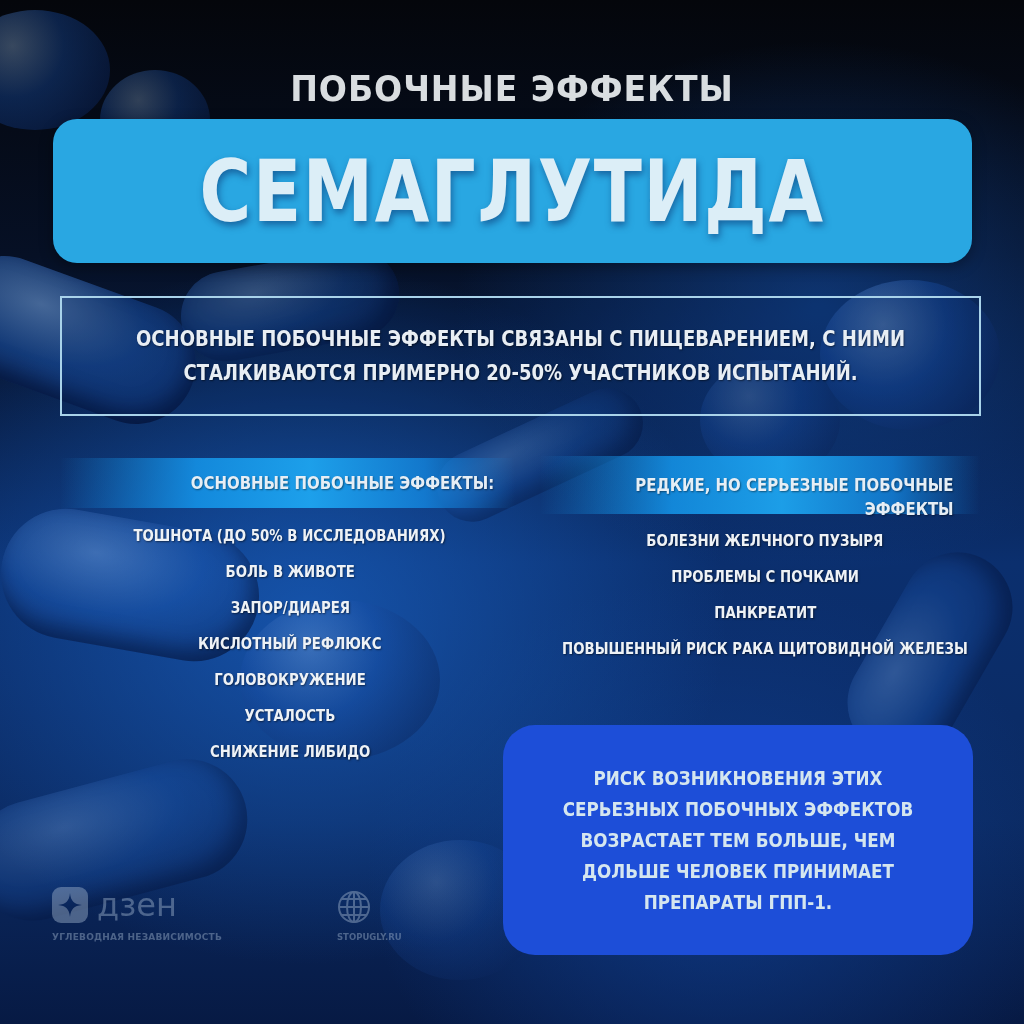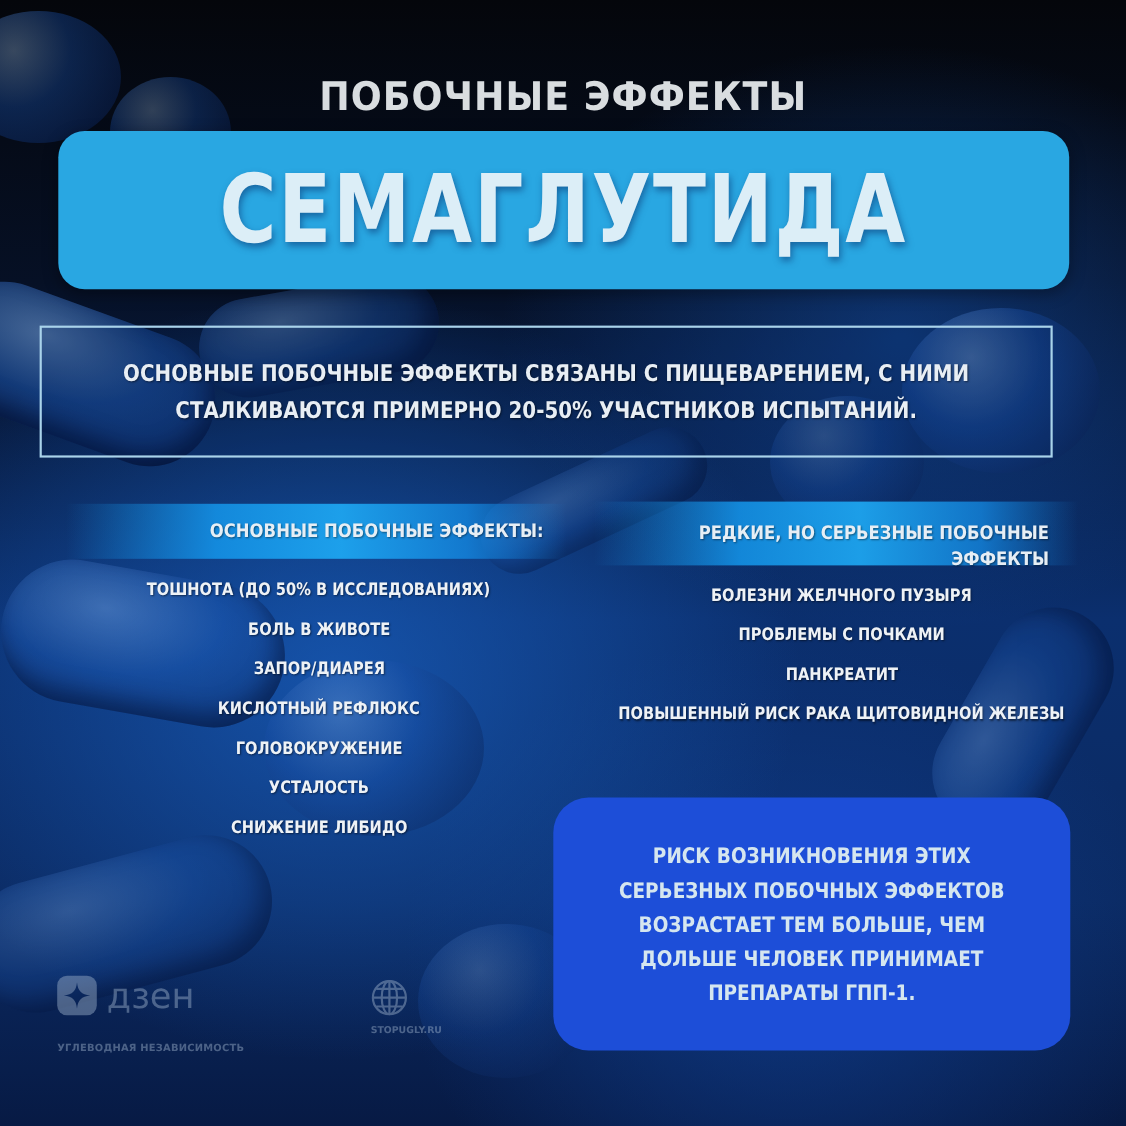--- a/index.html
+++ b/index.html
@@ -39,21 +39,21 @@
     display:flex; align-items:center; justify-content:center;
     box-shadow: 0 4px 14px rgba(0,0,0,0.35);
   }
   .title-box .title {
     font-family:"DejaVu Sans", sans-serif; font-weight:bold;
     font-size:86px; color:#dceef7; letter-spacing:2px;
     text-shadow: 2px 4px 8px rgba(10,50,110,0.55);
     transform:scaleX(0.82);
   }
   .summary-box {
-    position:absolute; left:36px; top:296px; width:917px; height:116px;
+    position:absolute; left:60px; top:296px; width:917px; height:116px;
     border:2px solid #a9d3ea; z-index:2;
     display:flex; align-items:center; justify-content:center; text-align:center;
     background: rgba(10,40,100,0.15);
   }
   .summary-box .text {
     font-weight:bold; font-size:21px; line-height:34px; color:#e8eef4;
     text-transform:uppercase; transform:scaleX(0.86);
     text-shadow: 1px 1px 2px rgba(0,0,0,0.5);
   }
   .section-head {
@@ -90,21 +90,21 @@
   .logo-dzen { position:absolute; left:52px; top:886px; z-index:2; opacity:0.45; }
   .logo-dzen .mark {
     display:inline-block; width:36px; height:36px; border-radius:9px; background:#9fb3cc;
     position:relative; vertical-align:middle;
   }
   .logo-dzen .mark svg { position:absolute; left:6px; top:6px; }
   .logo-dzen .word {
     display:inline-block; vertical-align:middle; font-size:32px; color:#9fb3cc; margin-left:4px;
     font-family:"DejaVu Sans", sans-serif;
   }
-  .logo-dzen .caption { display:block; font-size:9px; font-weight:bold; color:#9fb3cc; margin-top:24px; letter-spacing:0.2px;text-align:center; }
+  .logo-dzen .caption { display:block; font-size:9px; font-weight:bold; color:#9fb3cc; margin-top:8px; letter-spacing:0.2px;text-align:center; }
   .logo-site { position:absolute; left:337px; top:890px; z-index:2; opacity:0.45; text-align:left; width:60px; }
   .logo-site .caption { display:block; font-size:8.5px; font-weight:bold; color:#9fb3cc; margin-top:4px; }
 </style>
 </head>
 <body>
 
 <div class="bg">
   <div class="base"></div>
   <div class="capsule" style="left:-40px; top:10px; width:150px; height:120px; opacity:0.7;"></div>
   <div class="capsule" style="left:100px; top:70px; width:110px; height:100px; opacity:0.6;"></div>

